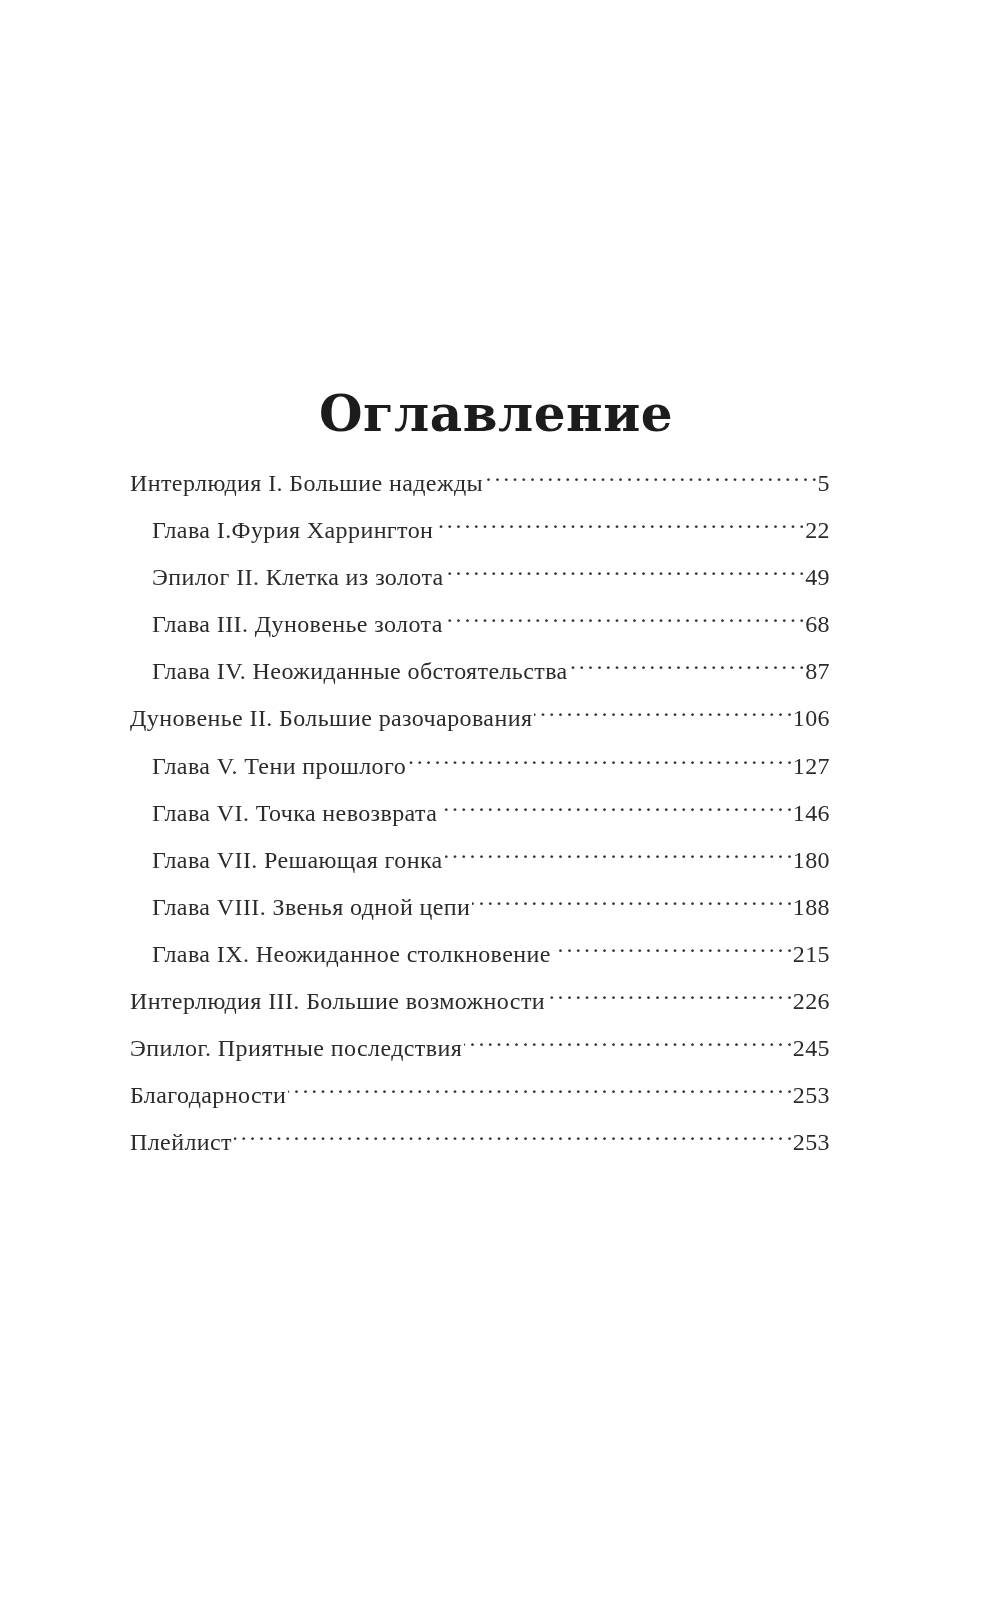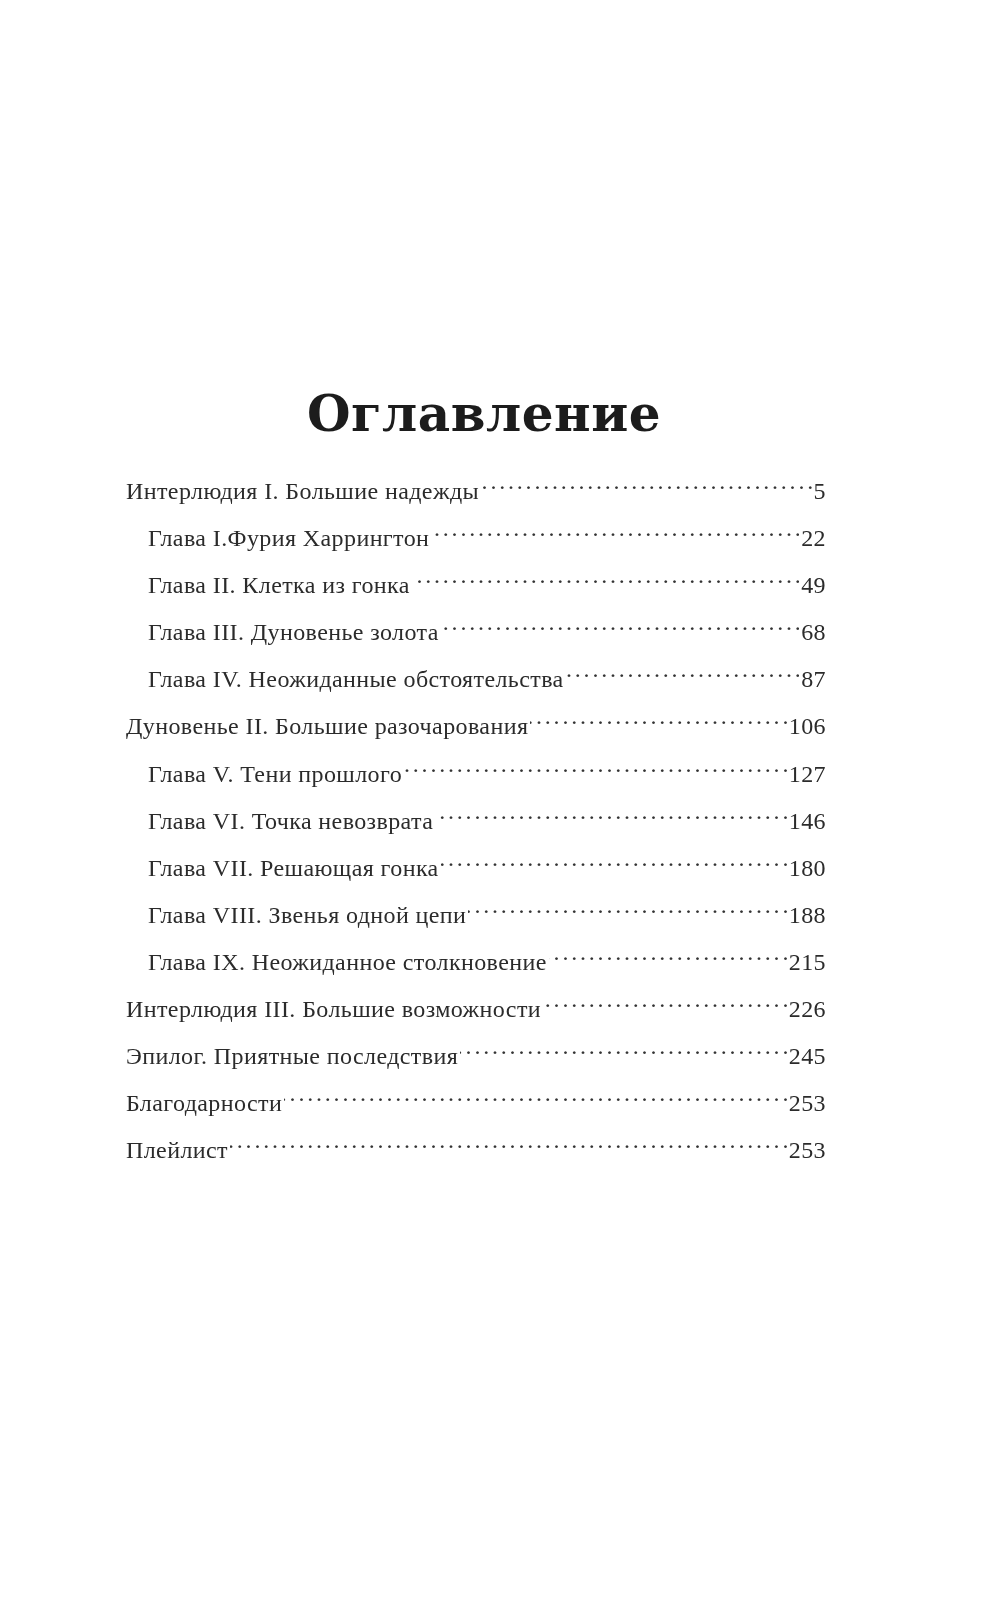--- a/index.html
+++ b/index.html
@@ -10,21 +10,21 @@
     body {
       width: 1000px;
       height: 1616px;
       position: relative;
       overflow: hidden;
       font-family: "Liberation Serif", "DejaVu Serif", serif;
       color: #2a2a2a;
     }
     .page {
       position: absolute;
-      left: 4px; top: 0;
+      left: 16px; top: 0;
       width: 872px; height: 1616px;
       background: #ffffff;
     }
     .toc-title {
       position: absolute;
       left: 0;
       width: 960px;
       top: 348px;
       text-align: center;
       font-family: "DejaVu Serif", "Liberation Serif", serif;
@@ -32,21 +32,21 @@
       font-size: 50px;
       line-height: 64px;
       color: #1c1c1c;
       letter-spacing: 0.5px;
     }
     .toc-list {
       position: absolute;
       left: 114px;
       top: 460px;
       width: 700px;
-      margin: 8px;
+      margin: 0;
       padding: 0;
       list-style: none;
     }
     .toc-item {
       display: flex;
       align-items: baseline;
       height: 47.1px;
       font-size: 24px;
       line-height: 47px;
       color: #2b2b2b;
@@ -92,21 +92,21 @@
       <span class="toc-label">Интерлюдия I. Большие надежды</span>
       <span class="toc-leader"></span>
       <span class="toc-page">5</span>
     </li>
     <li class="toc-item level-2">
       <span class="toc-label">Глава I.Фурия Харрингтон</span>
       <span class="toc-leader"></span>
       <span class="toc-page">22</span>
     </li>
     <li class="toc-item level-2">
-      <span class="toc-label">Глава II. Клетка из гонка</span>
+      <span class="toc-label">Эпилог II. Клетка из золота</span>
       <span class="toc-leader"></span>
       <span class="toc-page">49</span>
     </li>
     <li class="toc-item level-2">
       <span class="toc-label">Глава III. Дуновенье золота</span>
       <span class="toc-leader"></span>
       <span class="toc-page">68</span>
     </li>
     <li class="toc-item level-2">
       <span class="toc-label">Глава IV. Неожиданные обстоятельства</span>

